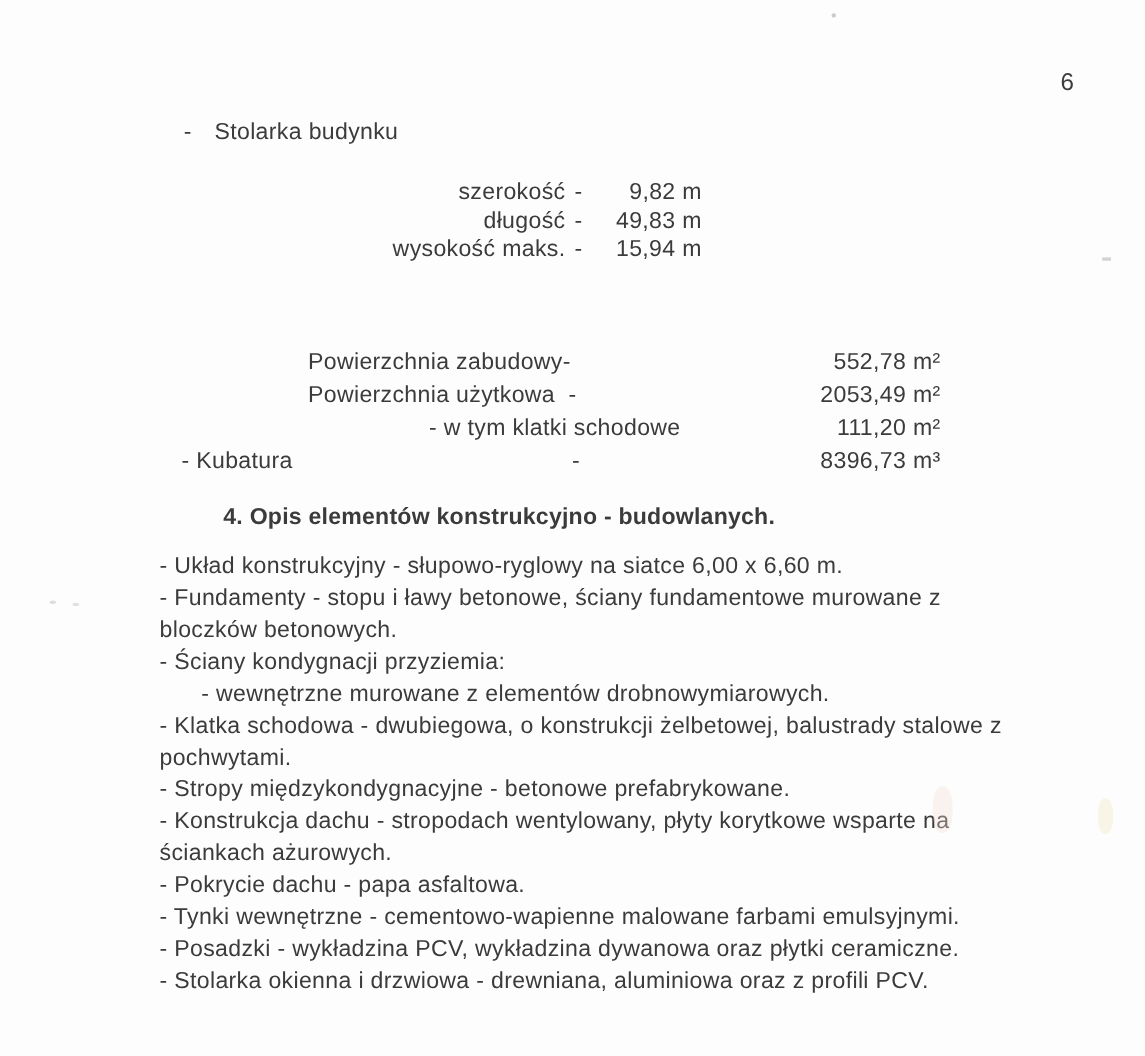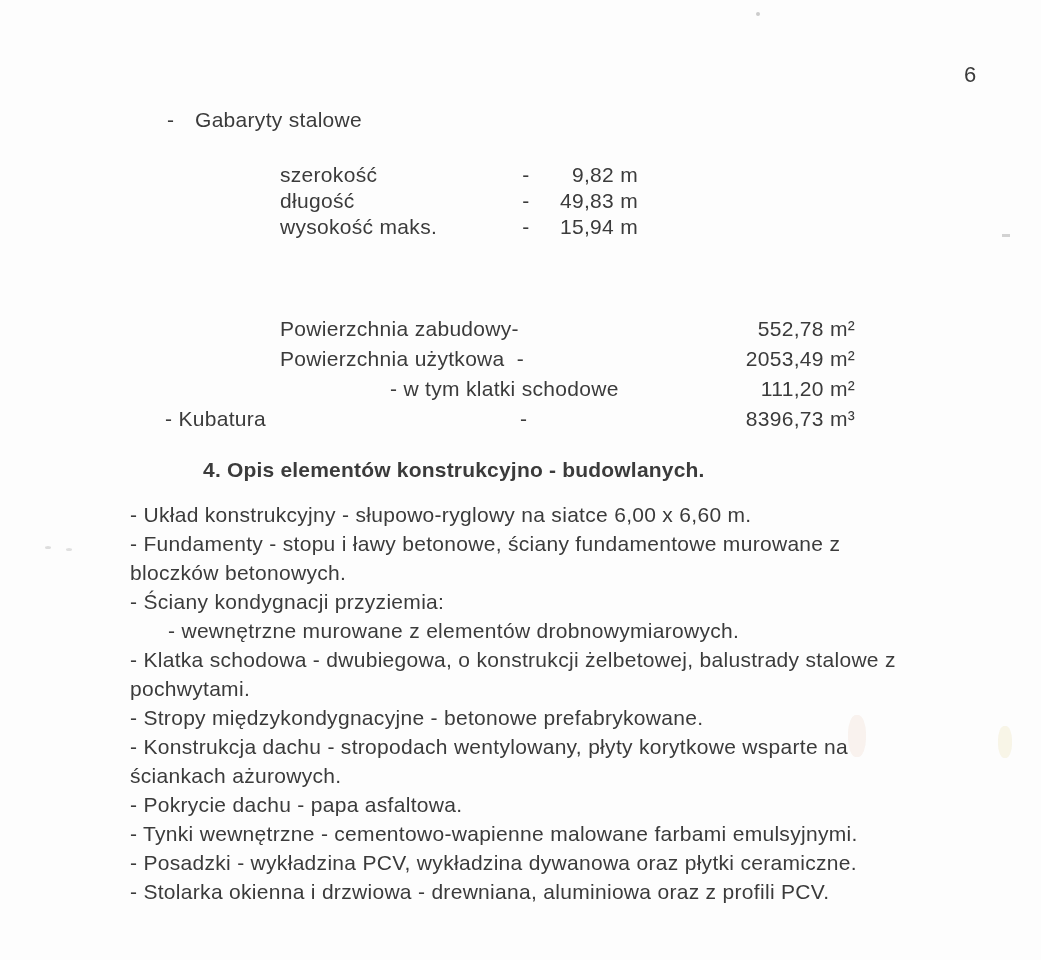--- a/index.html
+++ b/index.html
@@ -37,21 +37,21 @@
 
   
   .dims {
     position: absolute;
     left: 280px;
     top: 163px;
     width: 358px;
     font-size: 21px;
   }
   .dim-row { display: flex; height: 26px; }
-  .dim-label { flex: 1; white-space: pre; }
+  .dim-label { flex: 1; white-space: pre; text-align: right; }
   .dim-sep { width: 24px; text-align: center; }
   .dim-value { width: 100px; text-align: right; white-space: pre; }
 
   
   .areas {
     position: absolute;
     left: 165px;
     top: 317px;
     width: 690px;
     font-size: 21px;
@@ -68,21 +68,21 @@
     top: 458px;
     left: 203px;
     font-size: 21px;
     font-weight: bold;
     letter-spacing: 0.2px;
   }
 
   .body-text {
     position: absolute;
     top: 500px;
-    left: 130px;
+    left: 145px;
     width: 800px;
     font-size: 21px;
     line-height: 29px;
   }
   .para { margin: 0; }
   .para.sub { padding-left: 38px; }
 
   
   .artifact { position: absolute; pointer-events: none; }
   .a-dot-top    { left: 756px; top: 12px;  width: 4px;  height: 4px;  background: #cccccc; border-radius: 50%; }
@@ -92,21 +92,21 @@
   .a-smudge1    { left: 848px; top: 715px; width: 18px; height: 42px; background: rgba(242, 220, 210, 0.35); border-radius: 45%; }
   .a-smudge2    { left: 998px; top: 726px; width: 14px; height: 32px; background: rgba(238, 228, 190, 0.35); border-radius: 45%; }
 </style>
 </head>
 <body>
 
 <div class="page">
 
   <div class="page-number">6</div>
 
-  <div class="dash-heading h-gabaryty"><span class="dash">-</span><span>Gabaryty stalowe</span></div>
+  <div class="dash-heading h-gabaryty"><span class="dash">-</span><span>Stolarka budynku</span></div>
 
   <div class="dims">
     <div class="dim-row">
       <span class="dim-label">szerokość</span>
       <span class="dim-sep">-</span>
       <span class="dim-value">9,82 m</span>
     </div>
     <div class="dim-row">
       <span class="dim-label">długość</span>
       <span class="dim-sep">-</span>

